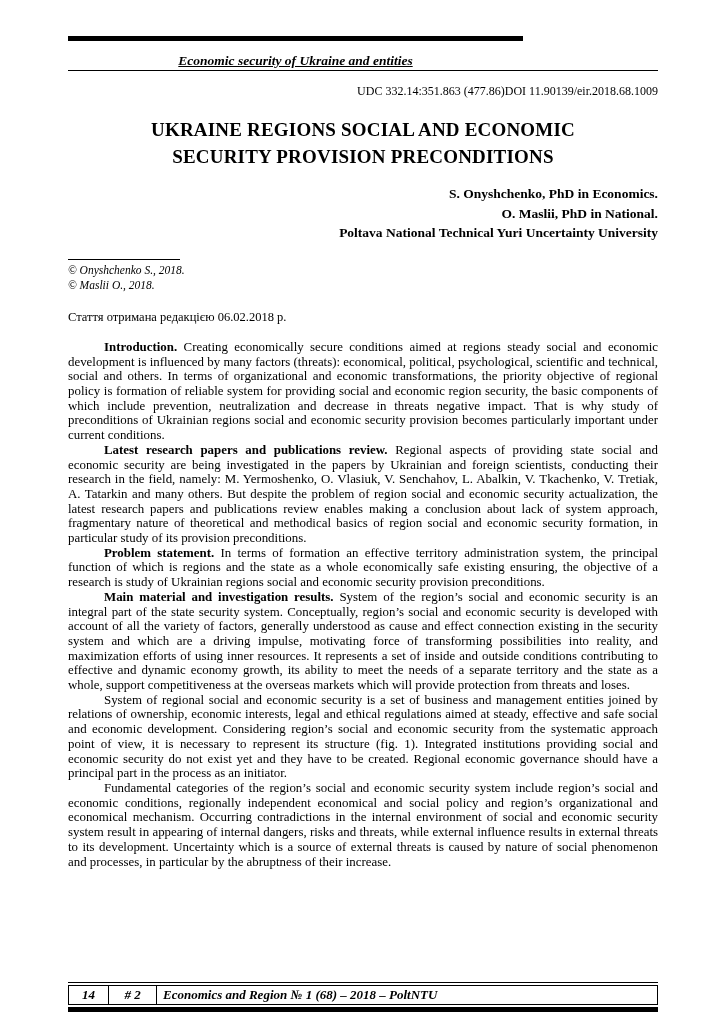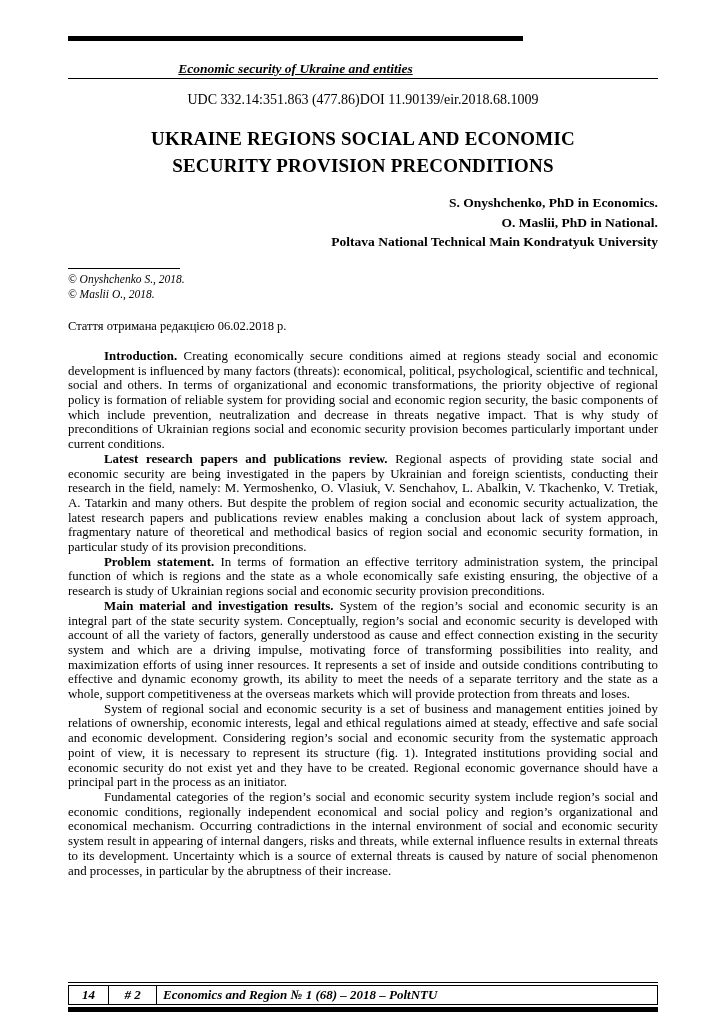--- a/index.html
+++ b/index.html
@@ -10,32 +10,32 @@
     height: 1024px;
     background: #ffffff;
     color: #000000;
     font-family: "Liberation Serif", "DejaVu Serif", serif;
     padding: 36px 67px 0 68px;
     overflow: hidden;
   }
   
   .thick-bar { height: 5px; background: #000; }
   .header-band { width: 455px; }
-  .running-head-row { text-align: center; padding: 18px 0 1px 0; }
+  .running-head-row { text-align: center; padding: 10px 0 1px 0; }
   .running-head {
     font-weight: bold;
     font-style: italic;
     font-size: 13.5px;
     text-decoration: underline;
   }
   .thin-rule { border-top: 1.5px solid #000; }
   .meta-row {
     display: flex;
-    justify-content: center;
-    font-size: 14px;
+    justify-content: flex-end;
+    font-size: 12px;
     margin-top: 13px;
   }
   
   .title {
     margin-top: 18px;
     text-align: center;
     font-size: 19px;
     font-weight: bold;
     line-height: 1.4;
     letter-spacing: 0.2px;
@@ -110,21 +110,21 @@
   </div>
 
   <h1 class="title">
     <span>UKRAINE REGIONS SOCIAL AND ECONOMIC</span><br>
     <span>SECURITY PROVISION PRECONDITIONS</span>
   </h1>
 
   <div class="authors">
     <div>S. Onyshchenko, PhD in Economics.</div>
     <div>O. Maslii, PhD in National.</div>
-    <div>Poltava National Technical Main Kondratyuk University</div>
+    <div>Poltava National Technical Yuri Uncertainty University</div>
   </div>
 
   <div class="copyright-block">
     <div class="footnote-rule"></div>
     <div class="copyright-line">© Onyshchenko S., 2018.</div>
     <div class="copyright-line">© Maslii O., 2018.</div>
   </div>
 
   <div class="received">Стаття отримана редакцією 06.02.2018 р.</div>
 

